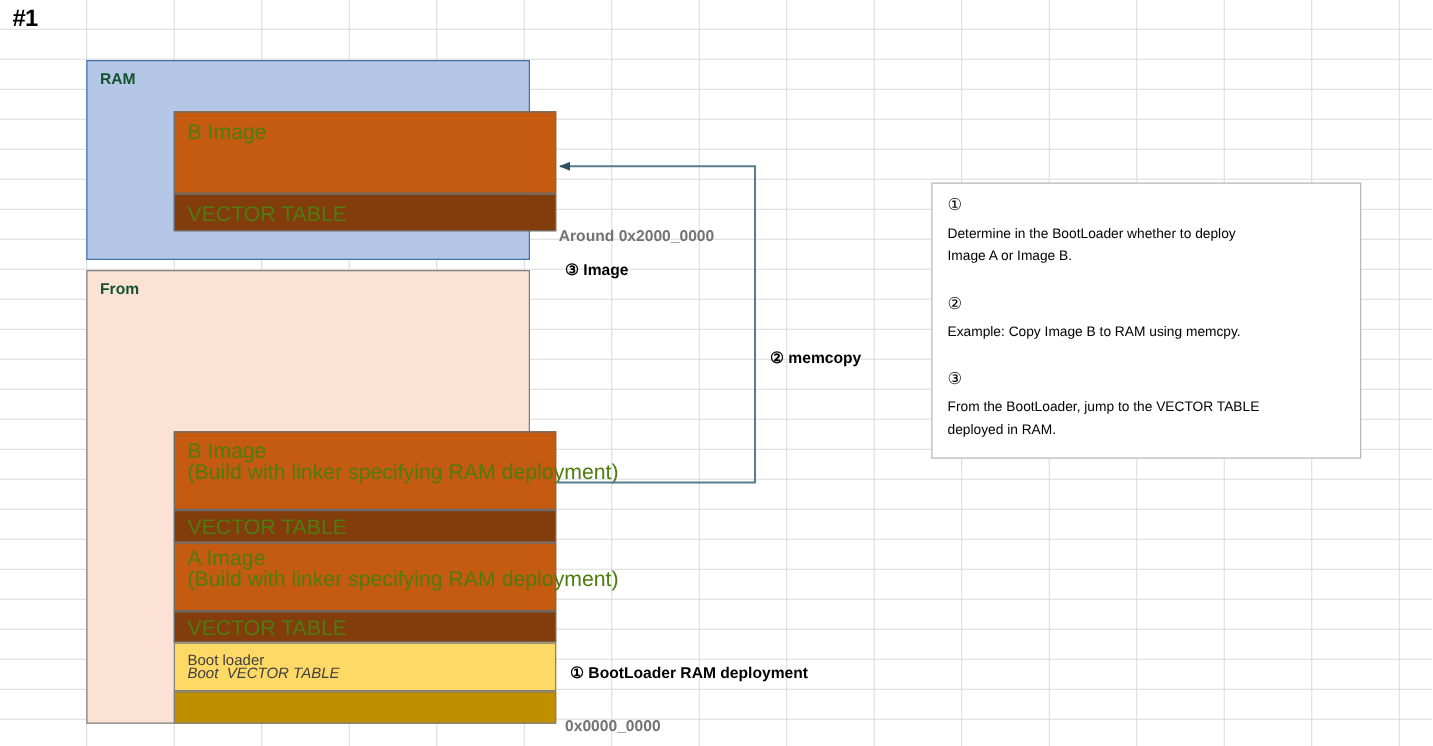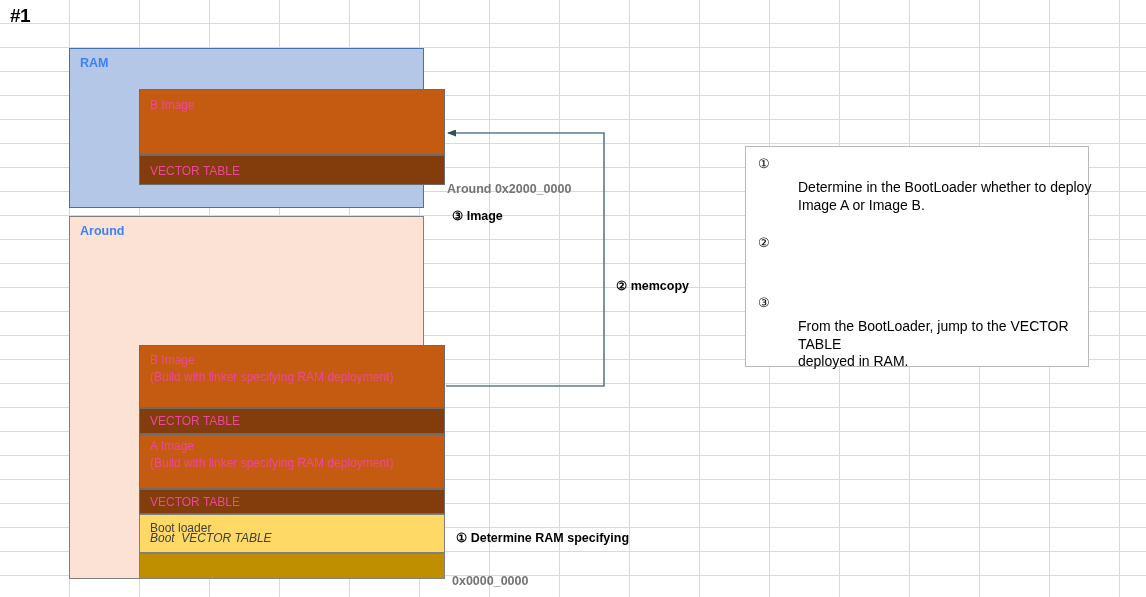--- a/index.html
+++ b/index.html
@@ -66,27 +66,27 @@
     position: absolute;
     font-weight: bold;
     font-size: 19px;
     color: #000000;
     letter-spacing: -0.5px;
   }
   .hdr {
     position: absolute;
     font-weight: bold;
     font-size: 12.5px;
-    color: #3b82f6;
+    color: #14532d;
   }
   .inner-text {
     position: absolute;
-    font-size: 12px;
+    font-size: 17px;
     line-height: 17px;
-    color: #ec4899;
+    color: #4d7c0f;
     white-space: pre;
   }
   .inner-text-dark {
     position: absolute;
     font-size: 12px;
     line-height: 17px;
     color: #404040;
     white-space: pre;
   }
   .annot {
@@ -114,26 +114,25 @@
     border: 1px solid #b8b8b8;
     box-sizing: border-box;
   }
   .note-num {
     position: absolute;
     font-size: 13px;
     color: #000000;
   }
   .note-body {
     position: absolute;
-    font-size: 14px;
+    font-size: 11px;
     line-height: 17.5px;
     color: #000000;
     white-space: pre-line;
     width: 310px;
-    margin-left: 40px;
   }
   svg.overlay {
     position: absolute;
     left: 0; top: 0;
     width: 1146px;
     height: 597px;
     pointer-events: none;
   }
 </style>
 </head>
@@ -148,21 +147,21 @@
   <div class="box ram-box" style="left:69px; top:48px; width:355px; height:160px;"></div>
   <div class="hdr" style="left:80px; top:56px;">RAM</div>
 
   <div class="box img-box" style="left:139px; top:89px; width:306px; height:66px;"></div>
   <div class="inner-text" style="left:150px; top:97px;">B Image</div>
 
   <div class="box vt-box" style="left:139px; top:155px; width:306px; height:30px;"></div>
   <div class="inner-text" style="left:150px; top:163px;">VECTOR TABLE</div>
 
   <div class="box flash-box" style="left:69px; top:216px; width:355px; height:363px;"></div>
-  <div class="hdr" style="left:80px; top:224px;">Around</div>
+  <div class="hdr" style="left:80px; top:224px;">From</div>
 
   <div class="box img-box" style="left:139px; top:345px; width:306px; height:63px;"></div>
   <div class="inner-text" style="left:150px; top:352px;">B Image</div>
   <div class="inner-text" style="left:150px; top:369px;">(Build with linker specifying RAM deployment)</div>
 
   <div class="box vt-box" style="left:139px; top:408px; width:306px; height:26px;"></div>
   <div class="inner-text" style="left:150px; top:413px;">VECTOR TABLE</div>
 
   <div class="box img-box" style="left:139px; top:434px; width:306px; height:55px;"></div>
   <div class="inner-text" style="left:150px; top:438px;">A Image</div>
@@ -183,28 +182,29 @@
         <polygon points="9 3.5, 0 0, 0 7" fill="#2f4f5f"></polygon>
       </marker>
     </defs>
 
     <polyline points="446,386 604,386 604,133 448,133" fill="none" stroke="#5b7c8d" stroke-width="1.6" marker-end="url(#arrowhead)"></polyline>
   </svg>
 
   <div class="annot-mono" style="left:447px; top:182px;">Around 0x2000_0000</div>
   <div class="annot" style="left:452px; top:208px;">③ Image</div>
   <div class="annot" style="left:616px; top:278px;">② memcopy</div>
-  <div class="annot" style="left:456px; top:530px;">① Determine RAM specifying</div>
+  <div class="annot" style="left:456px; top:530px;">① BootLoader RAM deployment</div>
   <div class="annot-mono" style="left:452px; top:574px;">0x0000_0000</div>
 
   <div id="note-panel">
     <div class="note-num" style="left:12px; top:9px;">①</div>
     <div class="note-body" style="left:12px; top:32px;">Determine in the BootLoader whether to deploy
 Image A or Image B.</div>
 
     <div class="note-num" style="left:12px; top:88px;">②</div>
+    <div class="note-body" style="left:12px; top:111px;">Example: Copy Image B to RAM  using memcpy.</div>
 
     <div class="note-num" style="left:12px; top:148px;">③</div>
     <div class="note-body" style="left:12px; top:171px;">From the BootLoader, jump to the VECTOR TABLE
 deployed in RAM.</div>
   </div>
 
 </div>
 
 </body></html>

